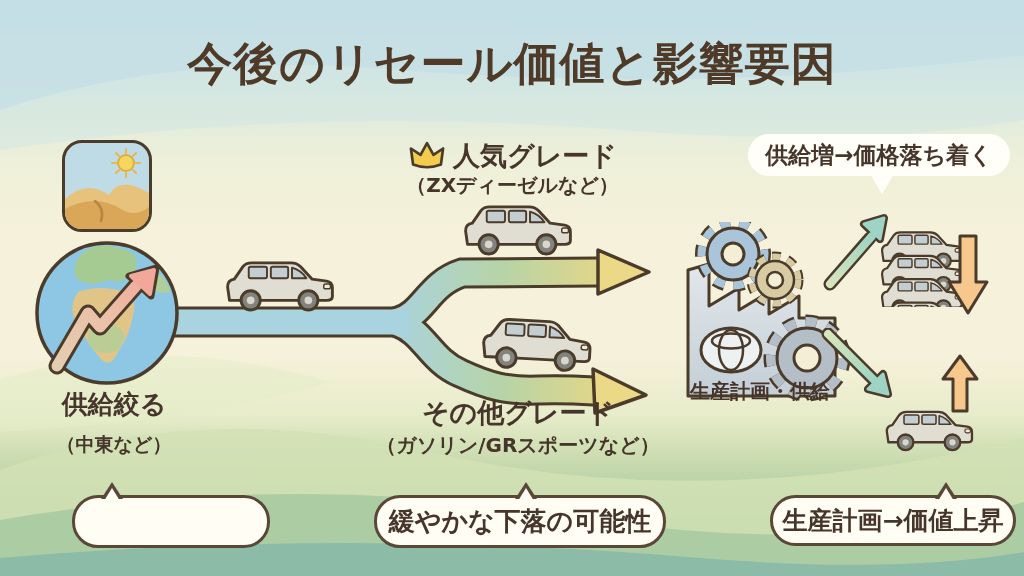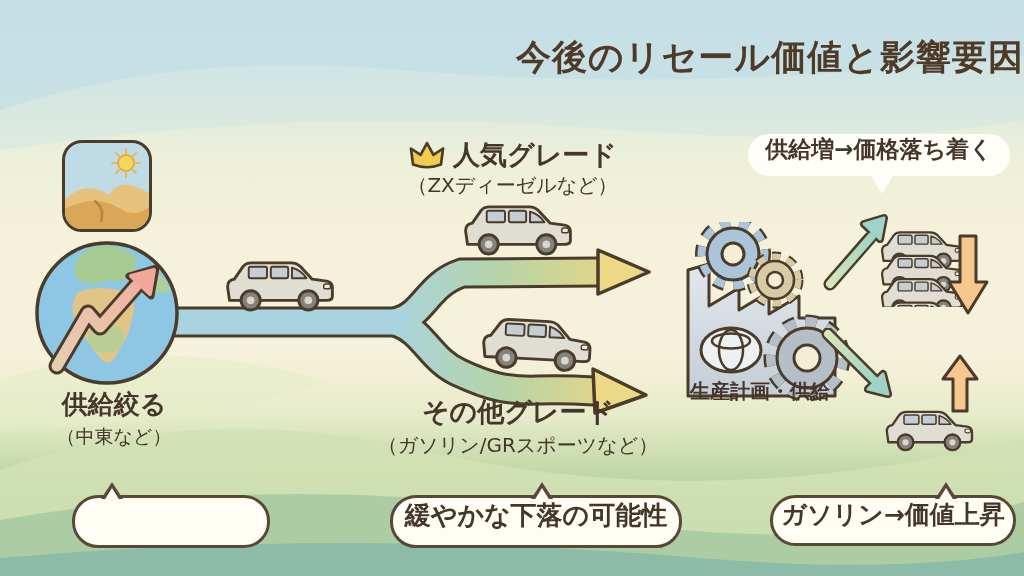--- a/index.html
+++ b/index.html
@@ -5,28 +5,28 @@
   html,body{margin:0;padding:0;background:#888;}
   #stage{
     position:relative;width:1024px;height:576px;overflow:hidden;
     font-family:"DejaVu Sans","Liberation Sans",sans-serif;
     background:linear-gradient(180deg,
       #bedbe9 0%, #cde4e6 10%, #ddebde 18%, #eef0d9 28%,
       #f6f1da 42%, #f6f1da 62%, #e7ecca 72%, #c9dbae 80%,
       #a6c9a0 89%, #8fc0ac 100%);
   }
   .abs{position:absolute;}
-  .lbl{font-weight:700;color:#46352a;text-align:center;line-height:1.15;font-family:Liberation Serif, serif;}
-  .sub{font-weight:400;color:#46352a;text-align:center;line-height:1.1;}
-  #title{left:0;top:34px;width:1024px;text-align:right;font-size:35px;
+  .lbl{font-weight:700;color:#46352a;text-align:center;line-height:1.15;}
+  .sub{font-weight:700;color:#46352a;text-align:center;line-height:1.1;}
+  #title{left:0;top:34px;width:1024px;text-align:center;font-size:45px;
          font-weight:800;color:#4e3a26;letter-spacing:1px;}
   .bubble{
     background:#fffdf4;border:3px solid #5a4735;border-radius:26px;
     color:#46352a;font-weight:800;text-align:center;
-    display:flex;justify-content:center;z-index:6;
+    display:flex;align-items:center;justify-content:center;z-index:6;
   }
   .bubble.noborder{border:none;background:#fffef8;border-radius:22px;}
   .tail{position:absolute;width:0;height:0;}
   .tout-up{border-left:11px solid transparent;border-right:11px solid transparent;
            border-bottom:17px solid #5a4735;top:-16px;}
   .tin-up{border-left:8px solid transparent;border-right:8px solid transparent;
           border-bottom:13px solid #fffdf4;top:-10px;}
   .twhite-down{border-left:12px solid transparent;border-right:12px solid transparent;
                border-top:20px solid #fffef8;bottom:-18px;}
   svg{display:block;}
@@ -139,21 +139,21 @@
       <svg width="38" height="30" viewBox="0 0 34 28">
         <path d="M4,22 L2,7 L11,13 L17,2 L23,13 L32,7 L30,22 Q17,27 4,22 Z" fill="#f3cc4e" stroke="#4a3b2a" stroke-width="2.5" stroke-linejoin="round"></path>
       </svg>
       <span class="lbl" style="font-size:27px">人気グレード</span>
     </div>
     <div class="sub" style="font-size:20px;margin-top:3px">（ZXディーゼルなど）</div>
   </div>
 
   <div class="abs" style="left:24px;top:390px;width:180px;z-index:5">
     <div class="lbl" style="font-size:26px">供給絞る</div>
-    <div class="sub" style="font-size:19px;margin-top:6px">（中東など）</div>
+    <div class="sub" style="font-size:19px;margin-top:14px">（中東など）</div>
   </div>
 
   <div class="abs" style="left:368px;top:397px;width:300px;z-index:5">
     <div class="lbl" style="font-size:27px">その他グレード</div>
     <div class="sub" style="font-size:20px;margin-top:6px">（ガソリン/GRスポーツなど）</div>
   </div>
 
   <svg class="abs" style="left:683px;top:222px;z-index:2" width="175" height="185" viewBox="0 0 175 185">
     <defs>
       <linearGradient id="fgrad" x1="0" y1="0" x2="0" y2="1">
@@ -230,30 +230,30 @@
 
   <svg class="abs" style="left:878px;top:404px;z-index:4" width="102" height="50" viewBox="0 0 130 64">
       <use href="#suv"></use>
     </svg>
 
   <div class="abs bubble" style="left:72px;top:495px;width:192px;height:47px;font-size:26px">
     <span class="tail tout-up" style="left:26px"></span>
     <span class="tail tin-up" style="left:29px"></span>
   </div>
 
-  <div class="abs bubble" style="left:390px;top:495px;width:286px;height:47px;font-size:26px">
+  <div class="abs bubble" style="left:374px;top:495px;width:286px;height:47px;font-size:26px">
     <span class="tail tout-up" style="left:138px"></span>
     <span class="tail tin-up" style="left:141px"></span>
     <span>緩やかな下落の可能性</span>
   </div>
 
   <div class="abs bubble noborder" style="left:748px;top:134px;width:262px;height:42px;font-size:23px">
     <span class="tail twhite-down" style="left:122px"></span>
     <span>供給増→価格落ち着く</span>
   </div>
 
   <div class="abs bubble" style="left:770px;top:495px;width:240px;height:45px;font-size:25px">
     <span class="tail tout-up" style="left:162px"></span>
     <span class="tail tin-up" style="left:165px"></span>
-    <span>ガソリン→価値上昇</span>
+    <span>生産計画→価値上昇</span>
   </div>
 
 </div>
 
 </body></html>

